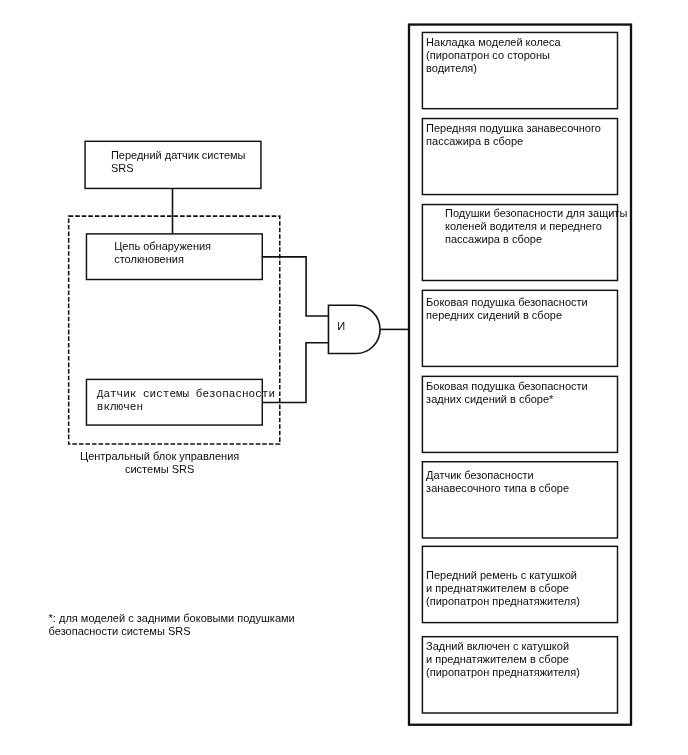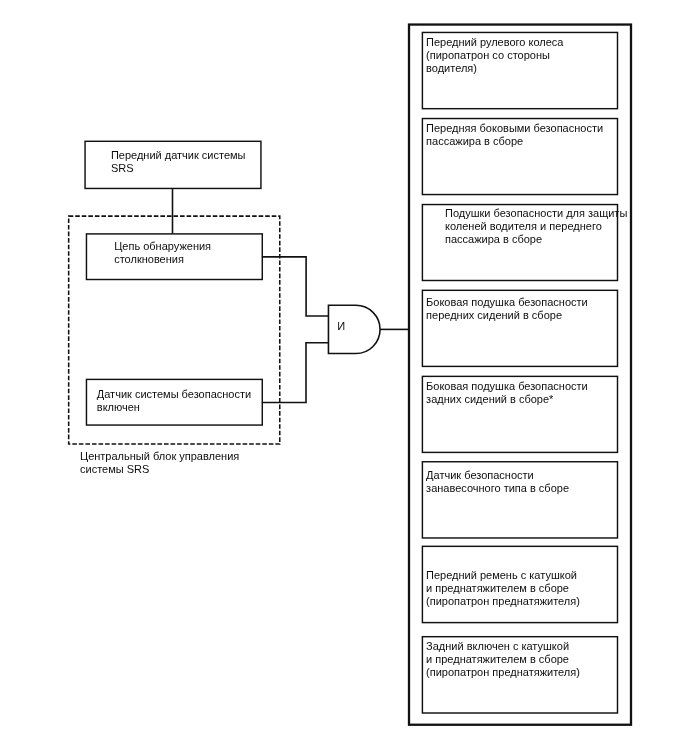--- a/index.html
+++ b/index.html
@@ -43,31 +43,33 @@
       <path d="M261.9,402.5 L306.0,402.5 L306.0,342.8 L329.2,342.8"></path>
       <path d="M379.0,329.4 L409.0,329.4"></path>
       <path d="M328.45,305.3 L355.95,305.3 A24.1,24.1 0 0 1 355.95,353.5 L328.45,353.5 Z" fill="#ffffff"></path>
     </g>
   </svg>
 
   <div class="boxtext" style="left:114.2px;top:239.5px;">Цепь обнаружения
 столкновения</div>
   <div class="boxtext" style="left:110.9px;top:148.5px;">Передний датчик системы
 SRS</div>
-  <div class="boxtext" style="left:96.8px;top:387.7px;">Датчик системы безопасности
+  <div class="boxtext" style="left:96.8px;top:387.7px;font-family:Liberation Mono, monospace;">Датчик системы безопасности
 включен</div>
   <div class="boxtext" style="left:337.2px;top:319.6px;">И</div>
-  <div class="cap" style="left:80px;top:449.8px;">Центральный блок управления
+  <div class="cap" style="left:80px;top:449.8px;text-align:center;">Центральный блок управления
 системы SRS</div>
+  <div class="cap" style="left:48.6px;top:612.2px;">*: для моделей с задними боковыми подушками
+безопасности системы SRS</div>
 
   <div id="rightcol">
-      <div class="boxtext" style="left: 426.1px; top: 35.5px;">Передний рулевого колеса
+      <div class="boxtext" style="left: 426.1px; top: 35.5px;">Накладка моделей колеса
 (пиропатрон со стороны
 водителя)</div>
-      <div class="boxtext" style="left: 426.1px; top: 122.45px;">Передняя боковыми безопасности
+      <div class="boxtext" style="left: 426.1px; top: 122.45px;">Передняя подушка занавесочного
 пассажира в сборе</div>
       <div class="boxtext" style="left: 445px; top: 206.65px;">Подушки безопасности для защиты
 коленей водителя и переднего
 пассажира в сборе</div>
       <div class="boxtext" style="left: 426.1px; top: 295.55px;">Боковая подушка безопасности
 передних сидений в сборе</div>
       <div class="boxtext" style="left: 426.1px; top: 379.54px;">Боковая подушка безопасности
 задних сидений в сборе*</div>
       <div class="boxtext" style="left: 426.1px; top: 469.35px;">Датчик безопасности
 занавесочного типа в сборе</div>

